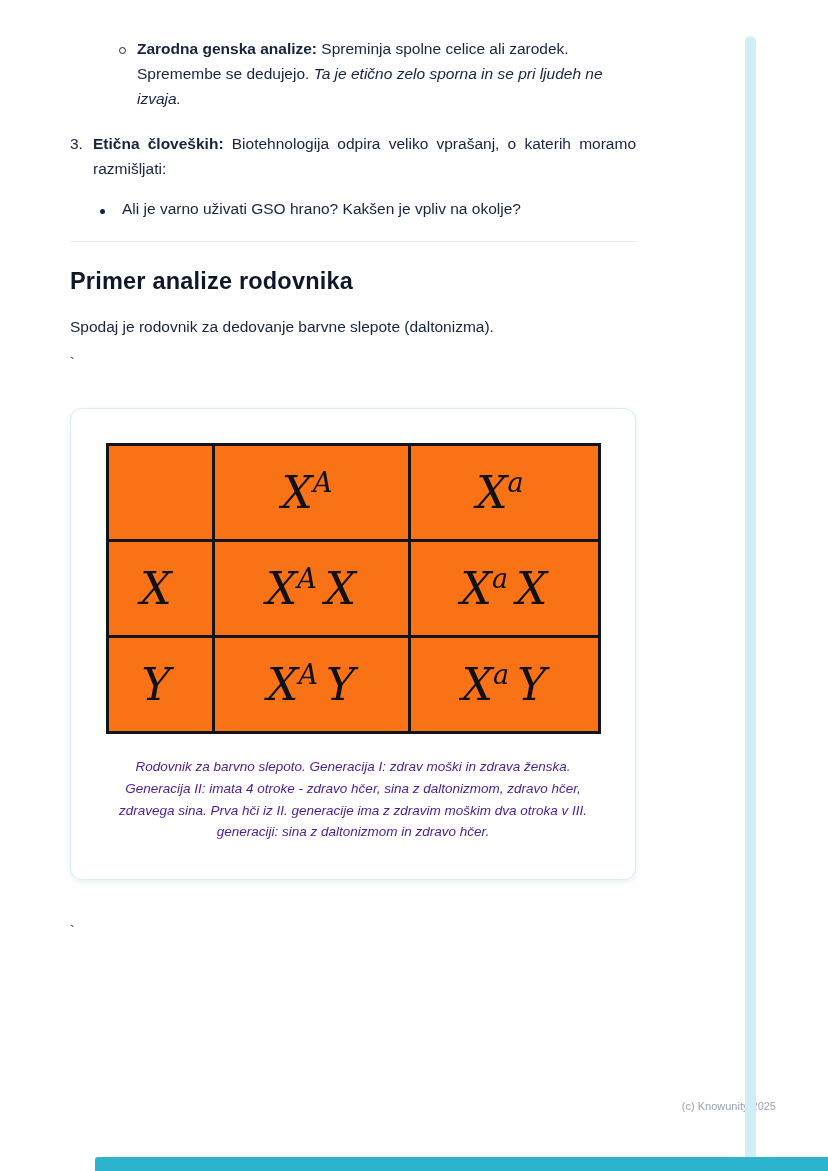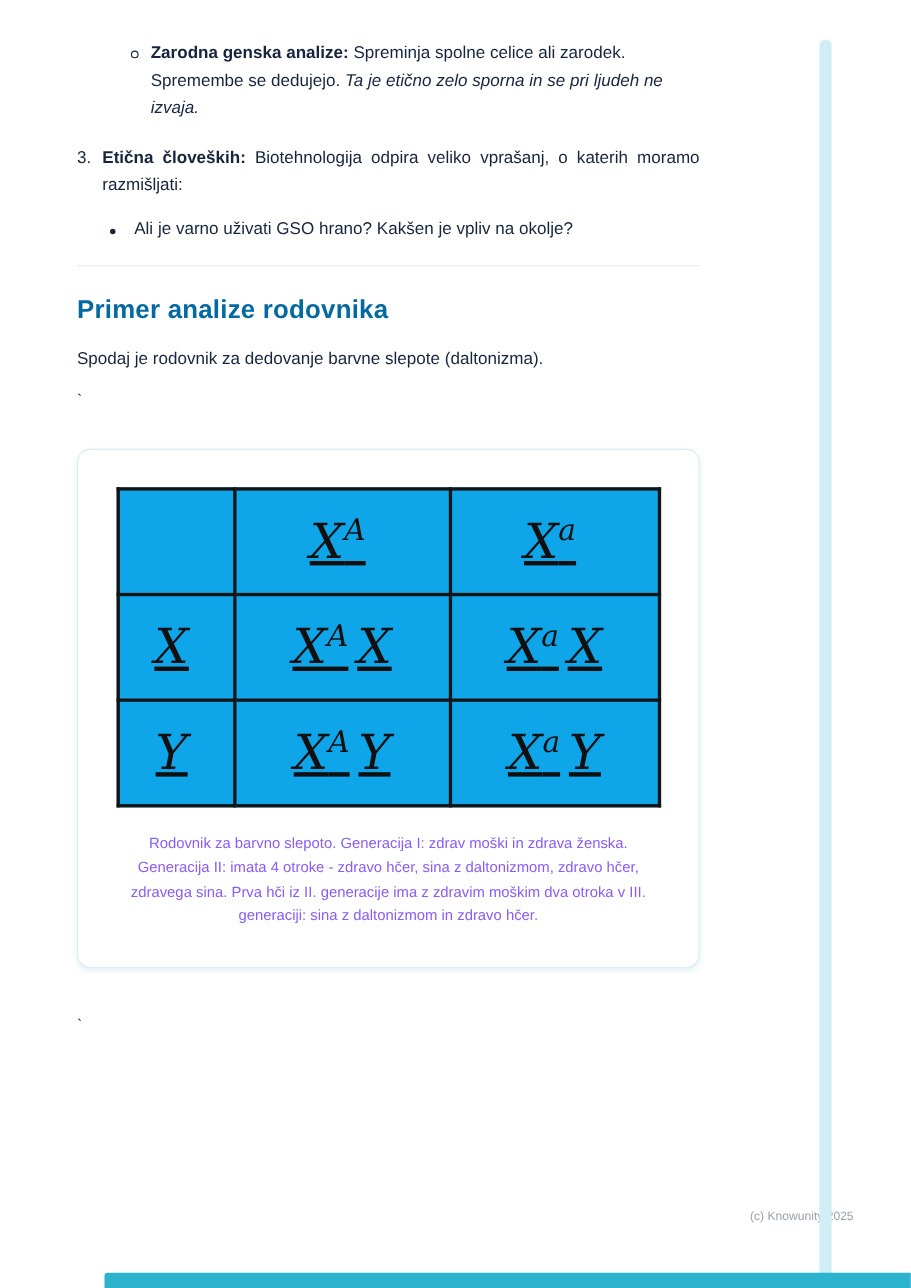--- a/index.html
+++ b/index.html
@@ -23,44 +23,44 @@
   .num-item .txt { text-align:justify; }
 
   
   .dots { margin-top:14px; padding-left:30px; list-style:none; }
   .dots li { display:flex; margin-bottom:12px; }
   .dmark { flex:0 0 22px; }
   .dot { display:inline-block; width:5px; height:5px; background:#16243d; border-radius:50%; margin-top:10px; }
 
   hr.divider { border:none; border-top:1px solid #e8eaee; margin-top:20px; }
 
-  h2.heading { margin-top:24px; font-size:23.5px; line-height:1.3; color:#0369a1; letter-spacing:0.2px; font-weight:bold; }
+  h2.heading { margin-top:24px; font-size:23.5px; line-height:1.3; color:#0f172a; letter-spacing:0.2px; font-weight:bold; }
   p.intro { margin-top:18px; }
   .stray { margin-top:13px; font-size:14px; height:22px; }
 
   
   .figure-card {
     margin-top:34px; width:566px;
     border:1px solid #d8edf4; border-radius:12px; background:#ffffff;
     box-shadow:0 2px 6px rgba(160,200,215,0.28);
     padding:34px 20px 36px;
   }
   .punnett-wrap { display:flex; justify-content:center; }
-  table.punnett { border-collapse:collapse; font-family:"DejaVu Serif", serif; font-style:italic; color:#101010; background:#0ea5e9;text-decoration:underline; }
+  table.punnett { border-collapse:collapse; font-family:"DejaVu Serif", serif; font-style:italic; color:#101010; background:#f97316; }
   .punnett td { border:3px solid #141414; text-align:center; vertical-align:middle; height:96px; font-size:44px; }
   .punnett td.c0 { width:106px; }
   .punnett td.c1 { width:196px; }
   .punnett td.c2 { width:190px; }
   .punnett sup { font-size:27px; font-style:italic; }
   .punnett .tail { margin-left:8px; }
 
   .fig-caption {
     margin-top:22px; padding:0 14px;
-    font-size:13.5px; line-height:1.6;
-    color:#8b5cf6; text-align:center;
+    font-style:italic; font-size:13.5px; line-height:1.6;
+    color:#4c1d95; text-align:center;
   }
 
   .stray2 { margin-top:40px; font-size:14px; height:22px; }
 
   .footer { position:absolute; top:1100px; right:52px; font-size:11px; color:#9aa2ac; }
 
   .right-stripe { position:absolute; left:745px; top:36px; width:11px; height:1135px; background:#cfeef6; border-radius:6px; }
   .bottom-bar { position:absolute; left:95px; top:1157px; width:733px; height:14px; background:#2cb4cf; border-top-left-radius:3px; }
 </style>
 </head>

